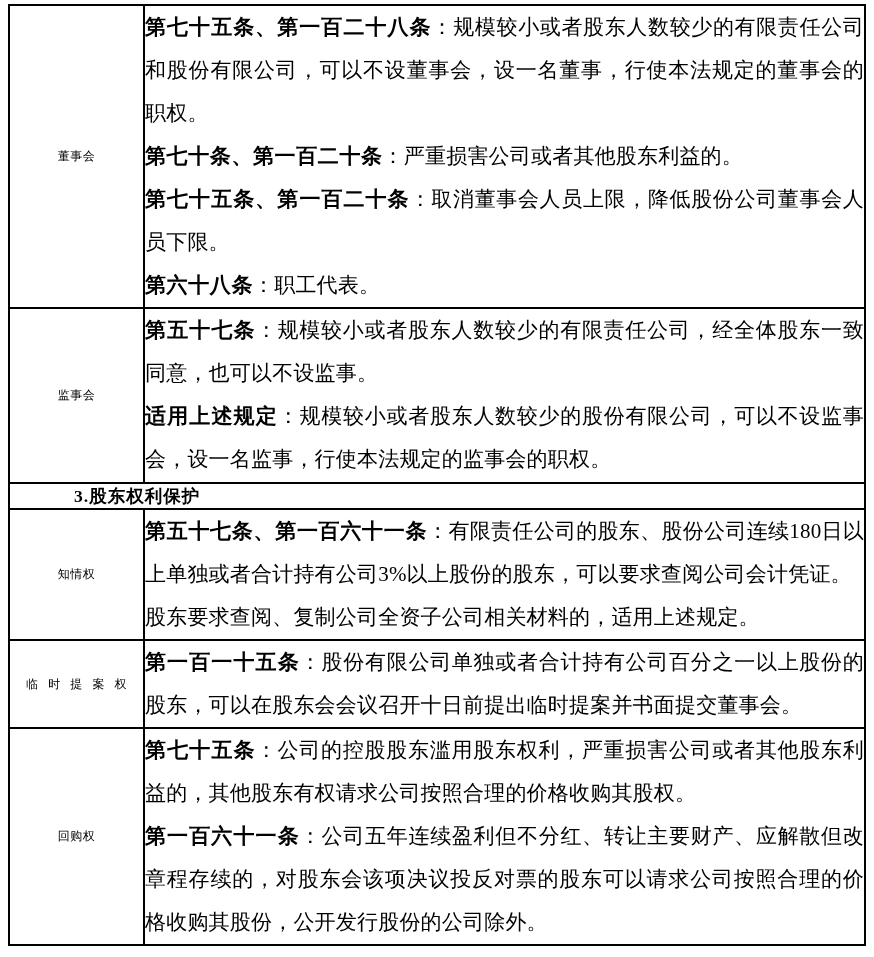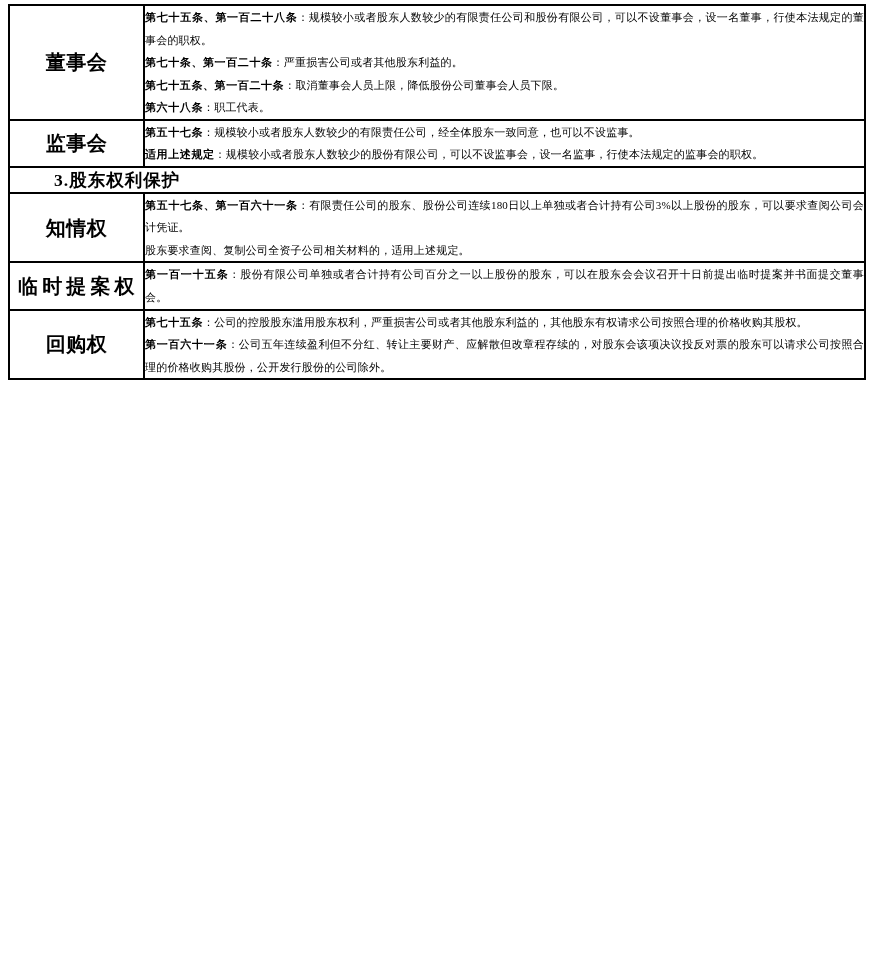--- a/index.html
+++ b/index.html
@@ -35,42 +35,42 @@
     vertical-align: middle;
     padding: 0;
   }
 
   col.label-col { width: 135px; }
   col.content-col { width: 721px; }
 
   
   .label-cell {
     text-align: center;
-    font-weight: bold;
-    font-size: 20px;
+    font-weight: normal;
+    font-size: 12px;
     letter-spacing: 0.5px;
     padding: 6px 4px;
   }
   .label-cell .label-text {
     display: inline-block;
     line-height: 1.9;
   }
   
   .label-cell.stretch .label-text {
     display: block;
     text-align: justify;
     text-align-last: justify;
-    padding: 0 8px;
+    padding: 0 16px;
     line-height: 2.0;
   }
 
   
   .content-cell {
     padding: 9px 14px 9px 12px;
-    font-size: 11px;
+    font-size: 21px;
     line-height: 2.05;
     text-align: justify;
     text-justify: inter-ideograph;
     border-radius: 24px;
   }
   .content-cell p {
     margin: 0;
     text-indent: 0;
   }
   .art {
@@ -84,21 +84,21 @@
 
   
   .section-cell {
     padding: 13px 0 13px 0;
     font-size: 17.5px;
     font-weight: bold;
     letter-spacing: 1px;
   }
   .section-cell .section-text {
     display: inline-block;
-    padding-left: 44px;
+    padding-left: 64px;
   }
 </style>
 </head>
 <body>
 
 <div class="page">
   <table class="law-table">
     <colgroup>
       <col class="label-col">
       <col class="content-col">

